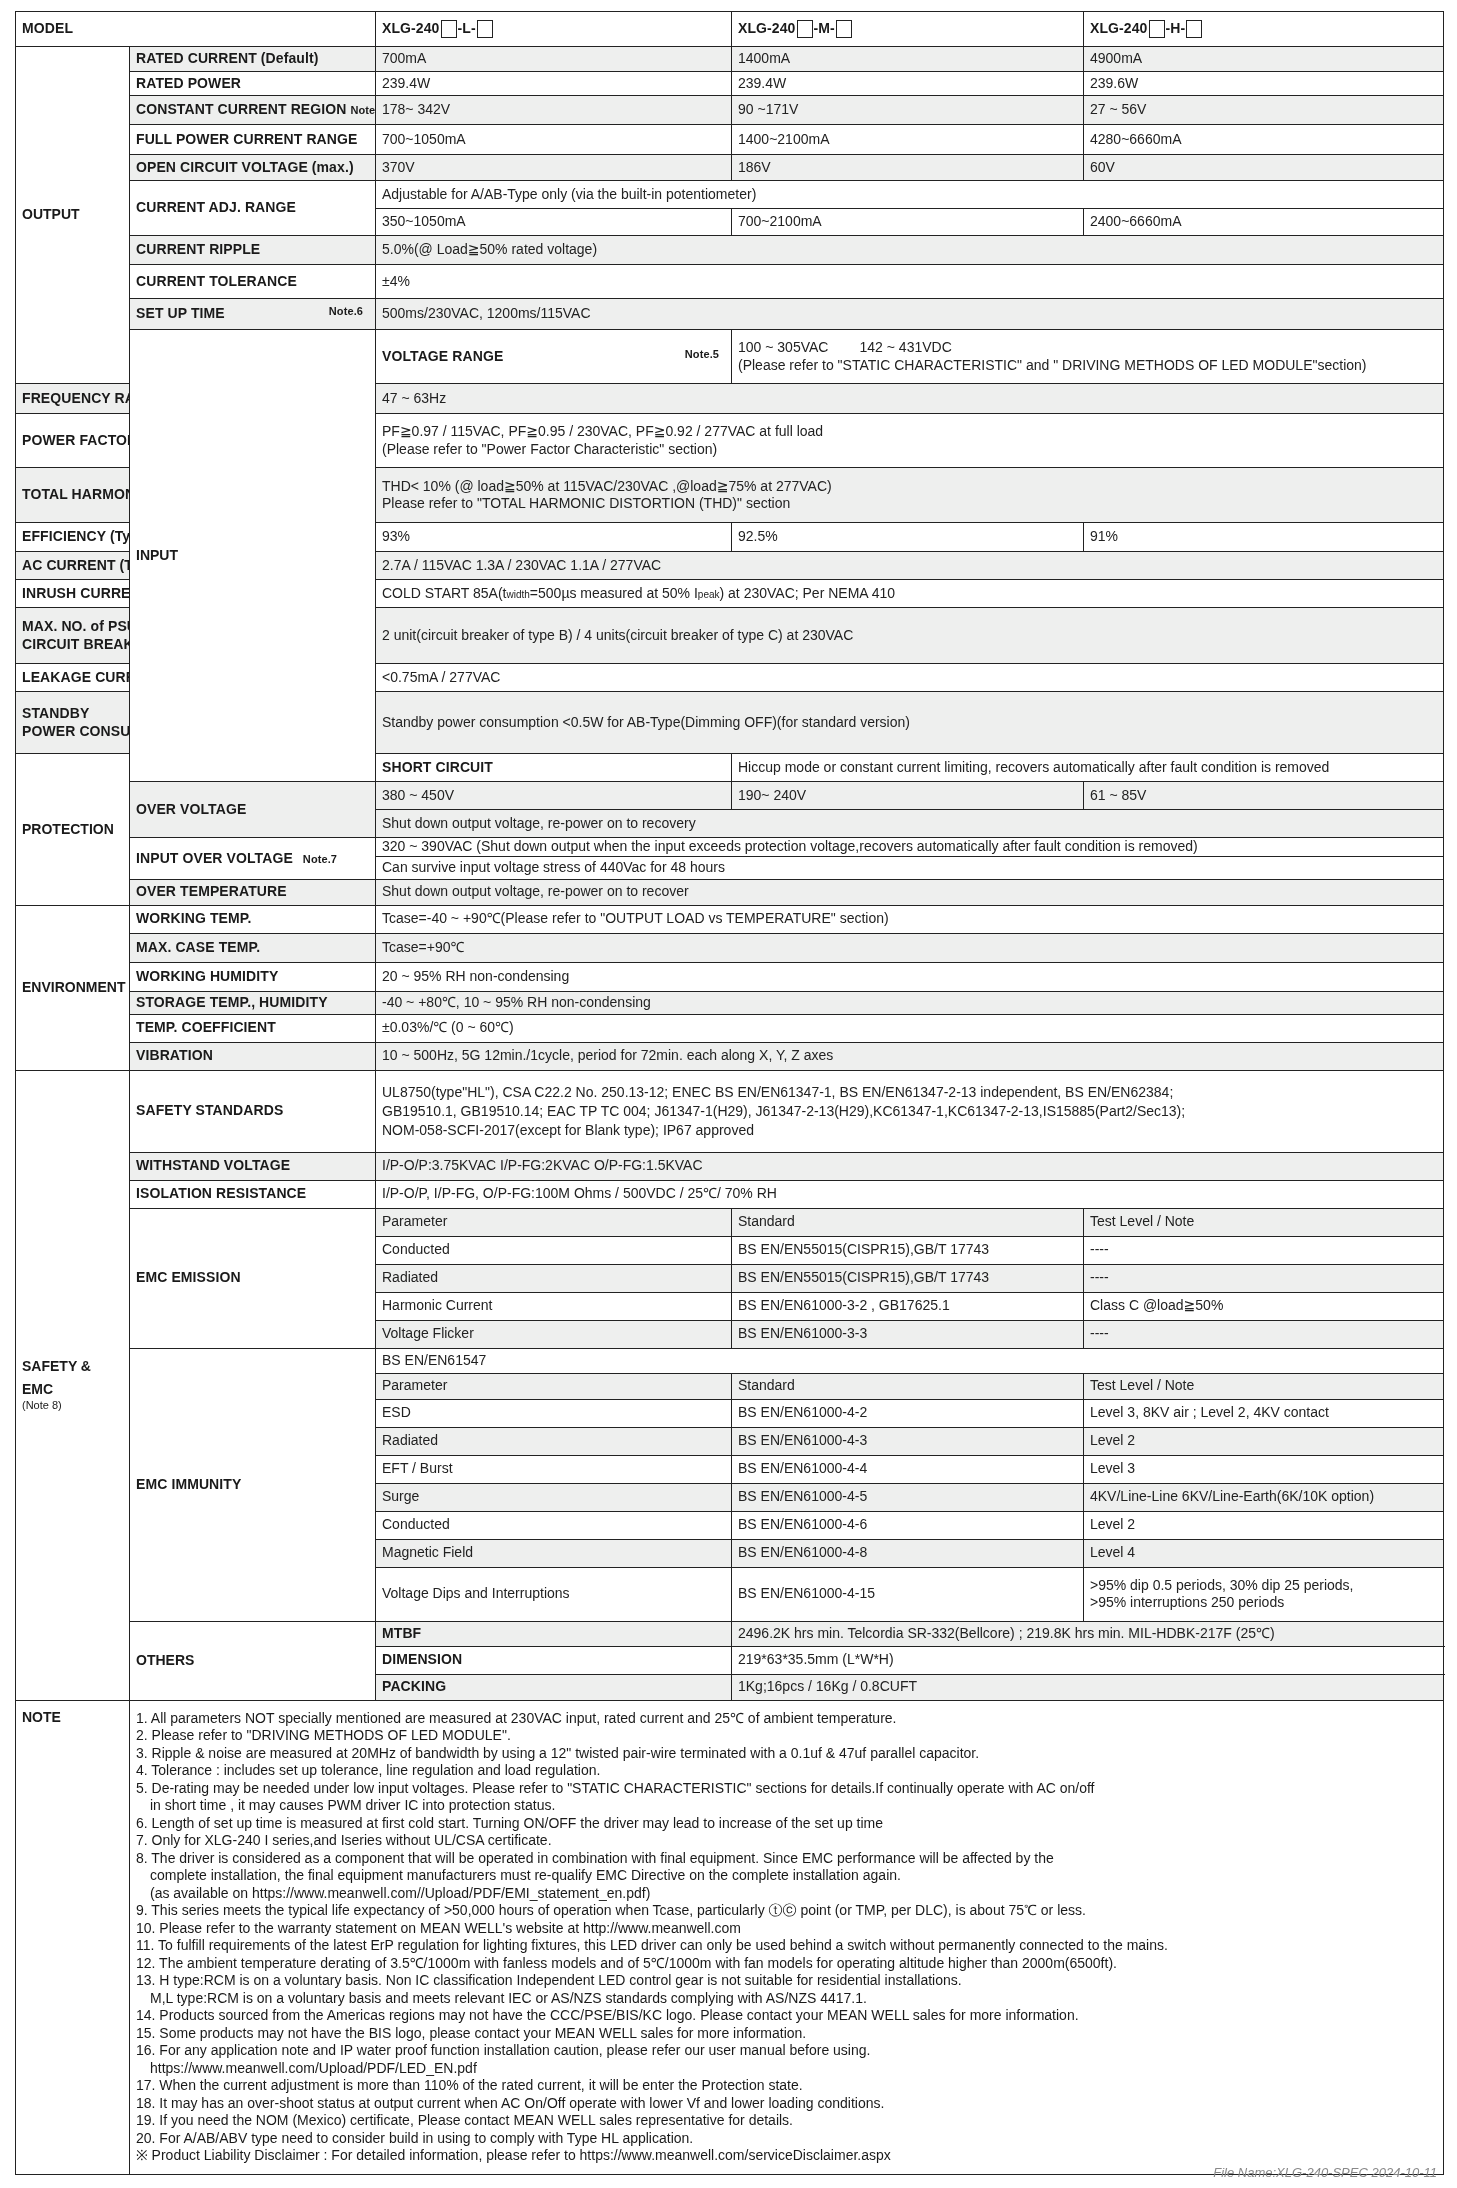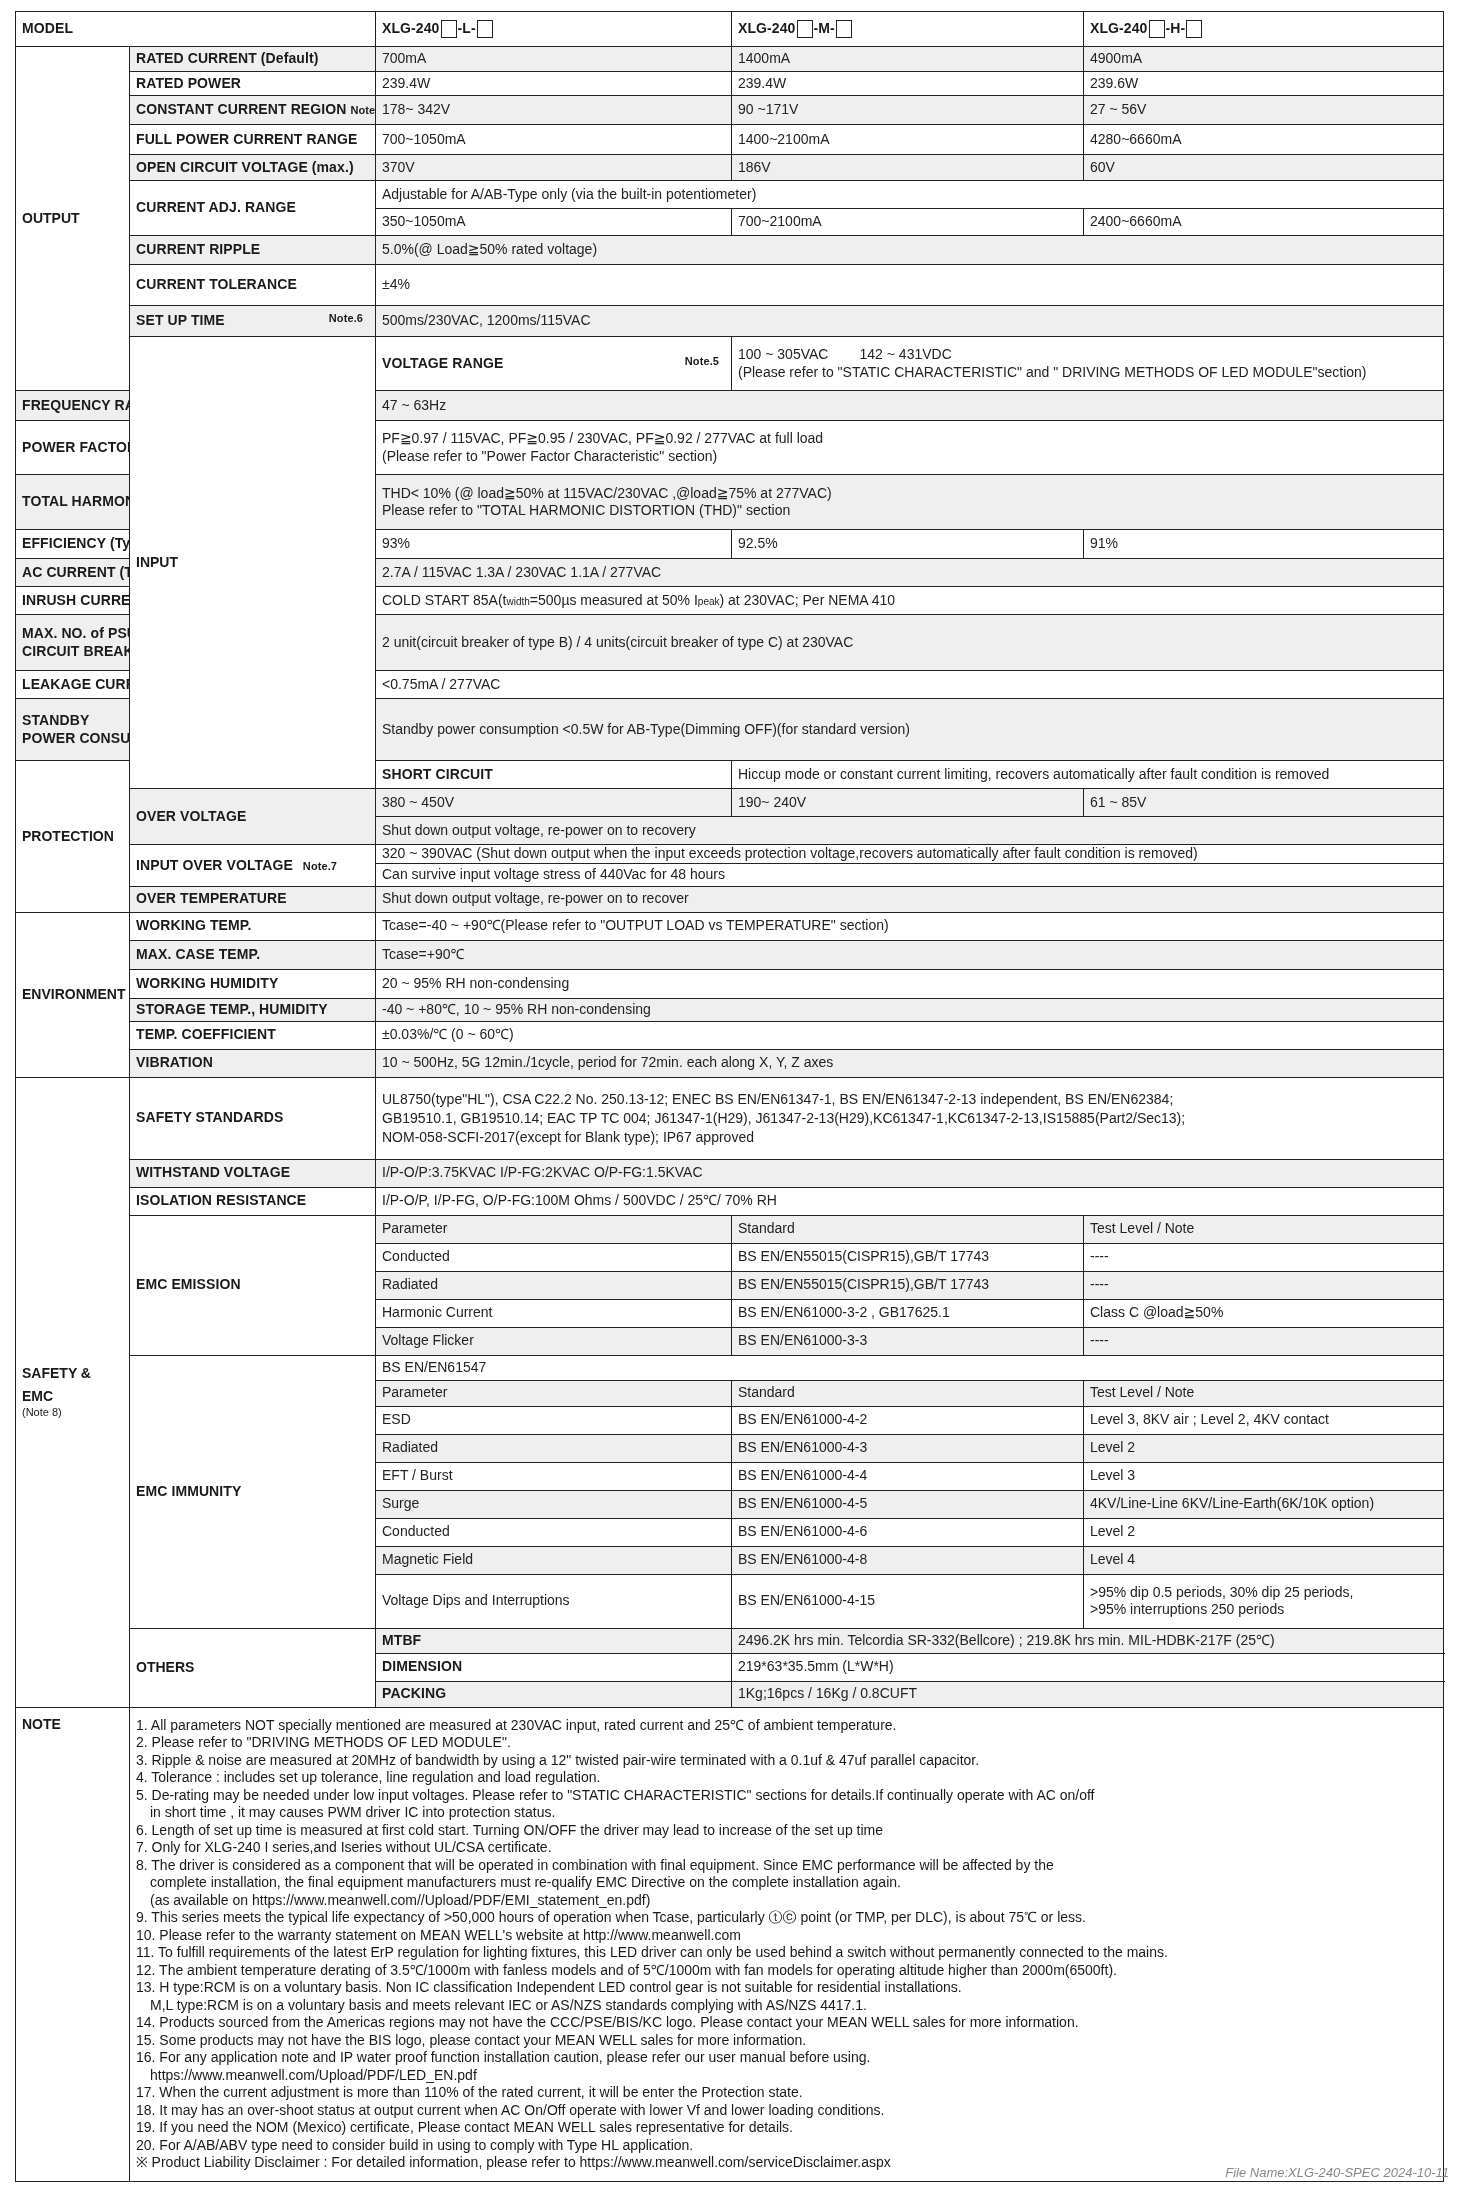--- a/index.html
+++ b/index.html
@@ -11,21 +11,21 @@
   td.lab .note{font-size:11px;float:right;padding-right:12px;font-weight:bold;}
   td.val{font-size:14px;color:#222;}
   tr.g td.lab, tr.g td.val, td.g{background:#eeefee;}
   td.hdr{font-weight:normal;}
   .box{display:inline-block;width:14px;height:16px;border:1px solid #222;vertical-align:middle;margin:0 1px;background:#fff;}
   .small{font-size:12.5px;}
   .big{font-size:17px;}
   td.notes{white-space:normal;vertical-align:top;padding-top:6px;font-size:13px;line-height:17.4px;}
   .notes div{white-space:nowrap;}
   .notes .ind{padding-left:14px;}
-  .footer{position:absolute;right:8px;bottom:8px;font-style:italic;color:#888;font-size:13px;}
+  .footer{position:absolute;right:20px;bottom:8px;font-style:italic;color:#888;font-size:13px;}
   .pre{white-space:pre;}
   .sub{font-size:10px;}
 </style>
 </head>
 <body>
 
 <table class="spec">
   <colgroup>
     <col style="width:114px">
       <col style="width:246px">
@@ -79,21 +79,21 @@
   </tr>
   <tr style="height:27px">
     <td class="val">350~1050mA</td>
     <td class="val">700~2100mA</td>
     <td class="val">2400~6660mA</td>
   </tr>
   <tr class="g" style="height:29px">
     <td class="lab">CURRENT RIPPLE</td>
     <td colspan="3" class="val">5.0%(@ Load≧50%  rated  voltage)</td>
   </tr>
-  <tr style="height:41px">
+  <tr style="height:34px">
     <td class="lab">CURRENT TOLERANCE</td>
     <td colspan="3" class="val">±4%</td>
   </tr>
   <tr class="g" style="height:31px">
     <td class="lab"><span>SET UP TIME</span><span class="note">Note.6</span></td>
     <td colspan="3" class="val">500ms/230VAC, 1200ms/115VAC</td>
   </tr>
 
   <tr style="height:54px">
     <td rowspan="11" class="sec">INPUT</td>

